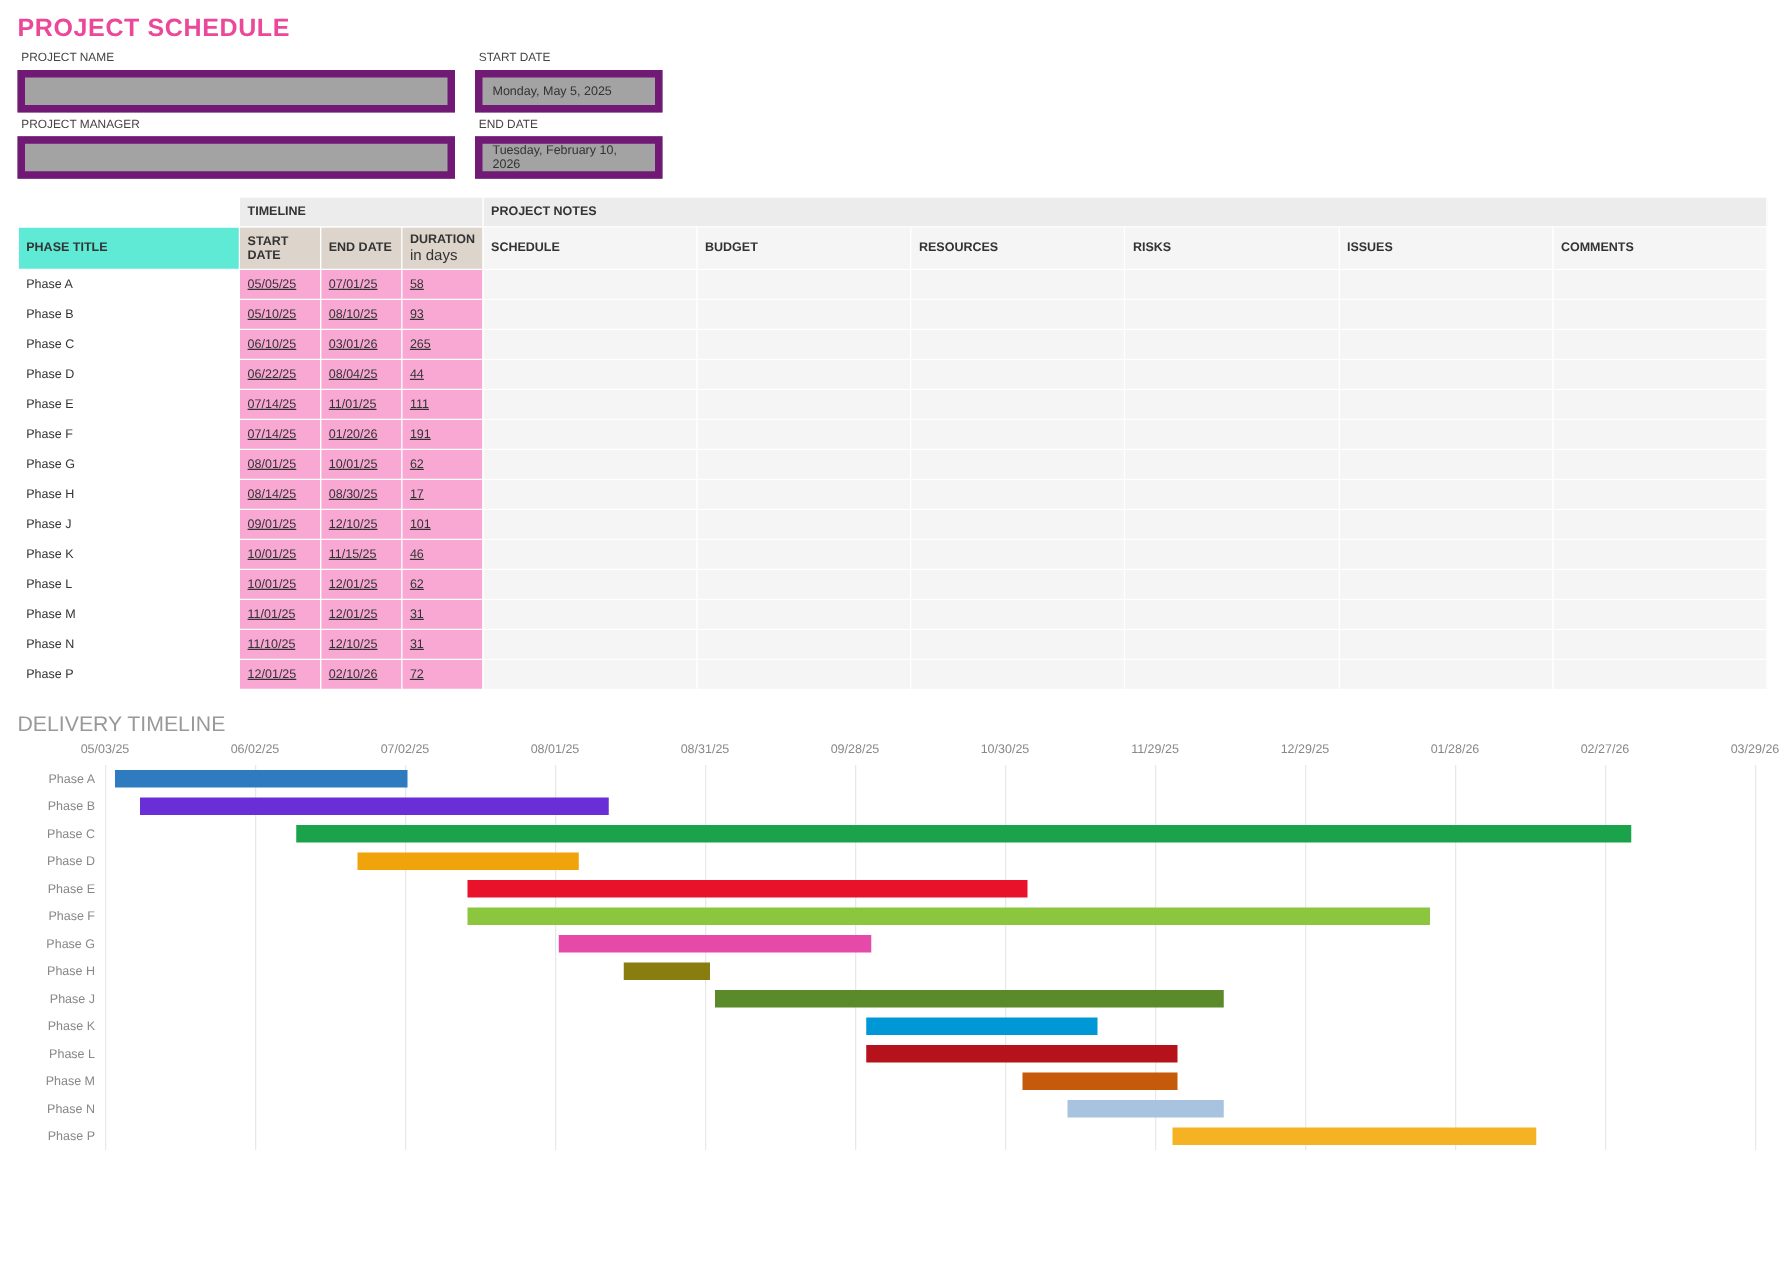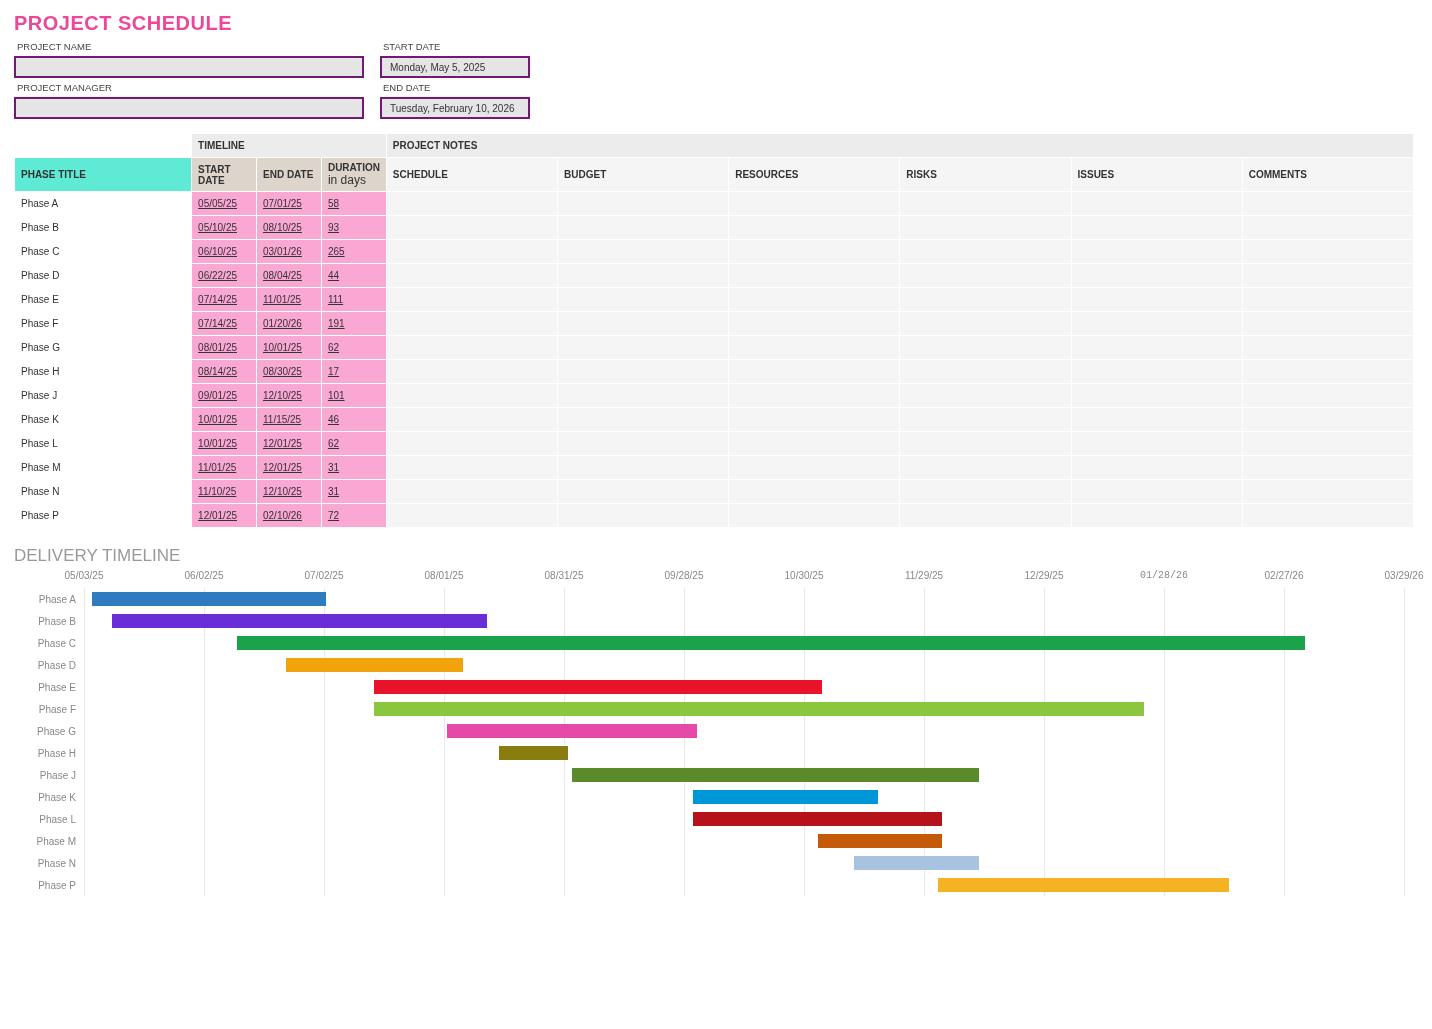--- a/index.html
+++ b/index.html
@@ -23,23 +23,23 @@
     grid-template-columns: 350px 16px 150px;
     row-gap: 2px;
     margin-bottom: 14px;
   }
   .meta-label {
     font-size: 9.5px;
     color: #444;
     padding: 2px 3px;
   }
   .meta-box {
-    background: #e5e5e5;
-    border: 2px solid #701a75;
-    height: 22px;
+    background: #a3a3a3;
+    border: 6px solid #701a75;
+    height: 34px;
     padding: 4px 8px;
     font-size: 10px;
     display: flex;
     align-items: center;
   }
   .spacer {}
 
   table.schedule {
     border-collapse: collapse;
     width: 1400px;
@@ -387,21 +387,21 @@
   <div class="gantt-ticks" id="gantt-ticks" style="margin-left:70px;margin-right:10px;position:relative;">
       <div class="gantt-tick" style="left: 0%;">05/03/25</div>
       <div class="gantt-tick" style="left: 9.09091%;">06/02/25</div>
       <div class="gantt-tick" style="left: 18.1818%;">07/02/25</div>
       <div class="gantt-tick" style="left: 27.2727%;">08/01/25</div>
       <div class="gantt-tick" style="left: 36.3636%;">08/31/25</div>
       <div class="gantt-tick" style="left: 45.4545%;">09/28/25</div>
       <div class="gantt-tick" style="left: 54.5455%;">10/30/25</div>
       <div class="gantt-tick" style="left: 63.6364%;">11/29/25</div>
       <div class="gantt-tick" style="left: 72.7273%;">12/29/25</div>
-      <div class="gantt-tick" style="left: 81.8182%; font-family: Liberation Mono, monospace;">01/28/26</div>
+      <div class="gantt-tick" style="left: 81.8182%;">01/28/26</div>
       <div class="gantt-tick" style="left: 90.9091%;">02/27/26</div>
       <div class="gantt-tick" style="left: 100%;">03/29/26</div>
     </div>
   <div class="gantt-body" id="gantt-body">
     <div class="gantt-grid" id="gantt-grid">
         <div class="gantt-line" style="left: 0%;"></div>
         <div class="gantt-line" style="left: 9.09091%;"></div>
         <div class="gantt-line" style="left: 18.1818%;"></div>
         <div class="gantt-line" style="left: 27.2727%;"></div>
         <div class="gantt-line" style="left: 36.3636%;"></div>

